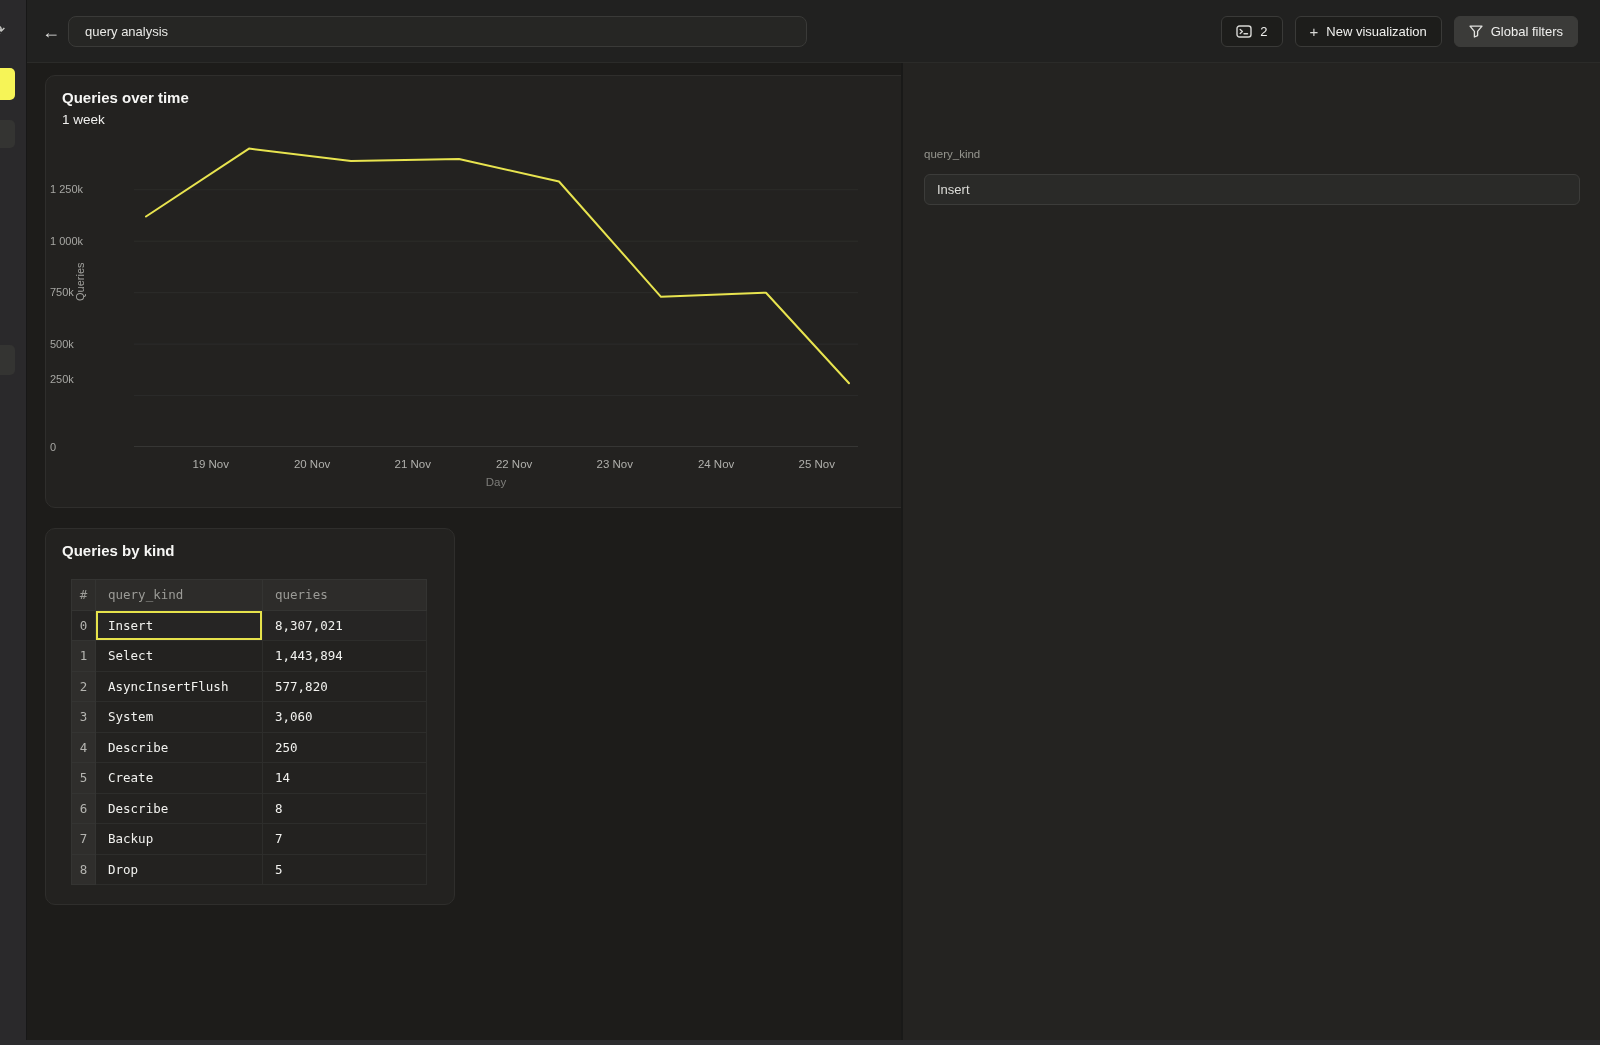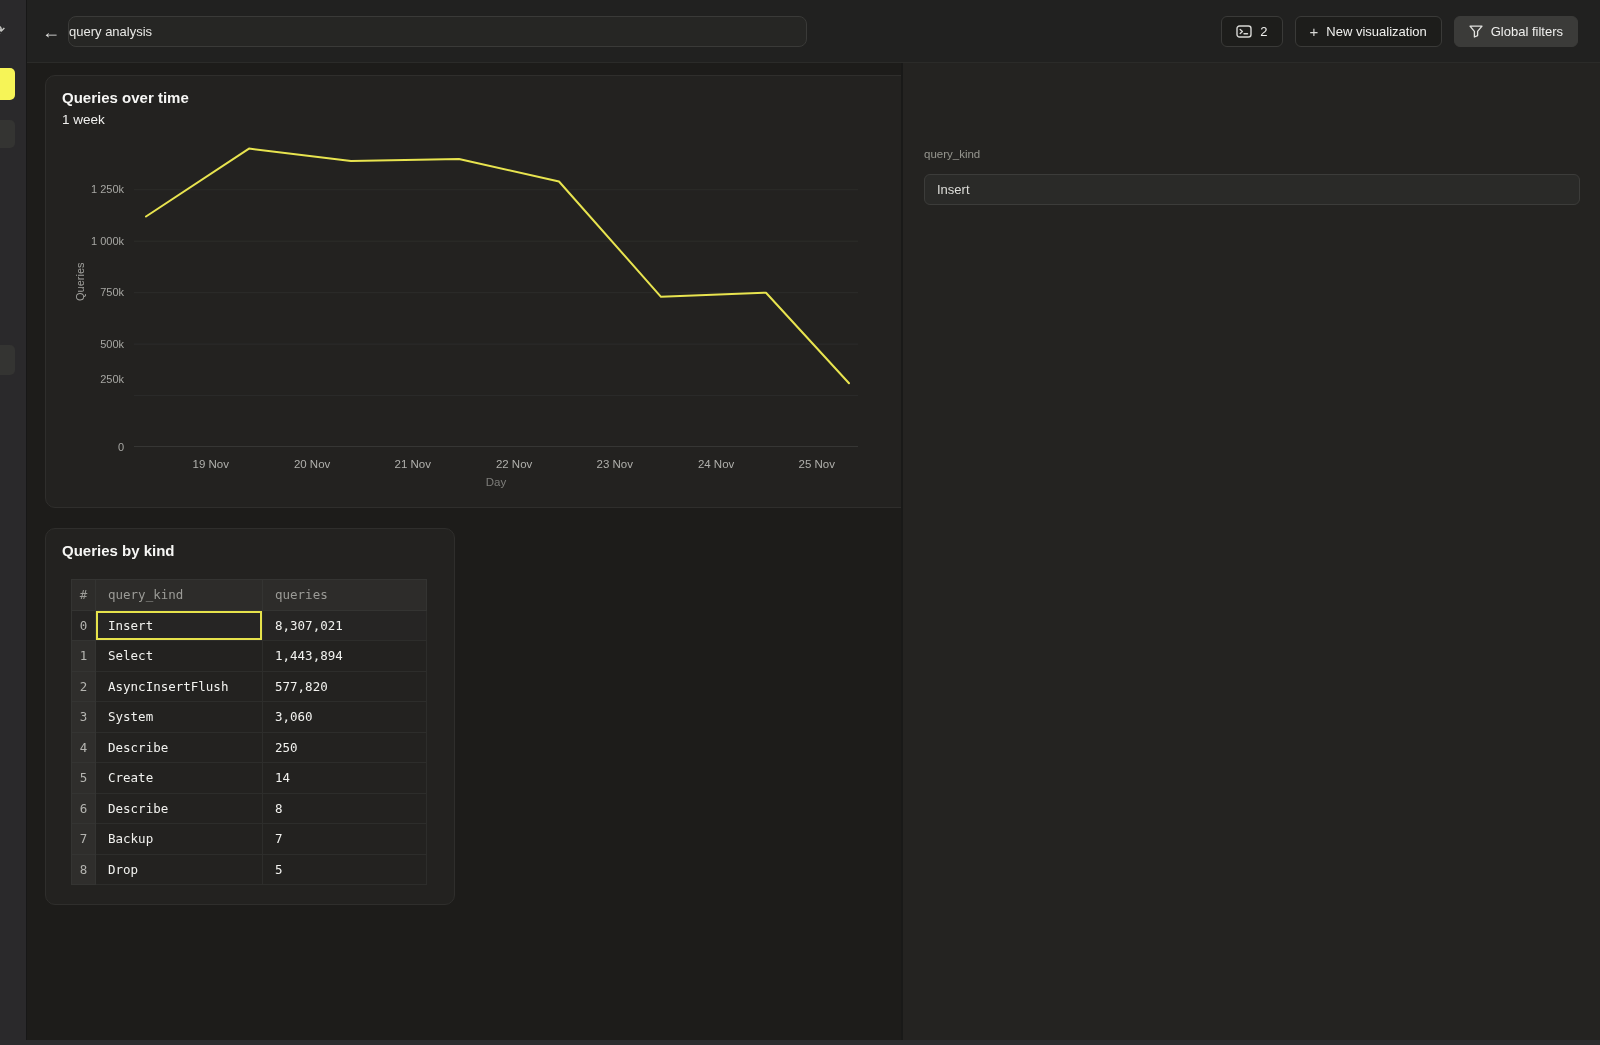--- a/index.html
+++ b/index.html
@@ -16,41 +16,41 @@
   .sb-item{position:absolute;left:-7px;width:22px;border-radius:5px;}
   .sb-item.active{top:68px;height:32px;background:#f6f457;}
   .sb-item.ghost1{top:120px;height:28px;background:#343432;}
   .sb-item.ghost2{top:345px;height:30px;background:#343432;}
   
   .topbar{position:absolute;left:26px;top:0;right:0;height:62px;background:#212120;border-bottom:1px solid #2b2b29;z-index:4;}
   .back-btn{position:absolute;left:13px;top:20px;width:24px;height:24px;font-size:18px;line-height:24px;text-align:center;color:#e0e0de;cursor:pointer;}
   .title-input{
     position:absolute;left:42px;top:16px;width:739px;height:31px;box-sizing:border-box;
     background:#262624;border:1px solid #3a3a38;border-radius:8px;
-    color:#e9e9e6;font-size:13px;padding:0 0;line-height:29px;
+    color:#e9e9e6;font-size:13px;padding:0 16px;line-height:29px;
   }
   .tb-actions{position:absolute;right:22px;top:16px;display:flex;gap:12px;height:31px;}
   .btn{
     display:flex;align-items:center;gap:8px;height:31px;box-sizing:border-box;
     padding:0 14px;border-radius:6px;font-size:13px;color:#f0f0ee;
     background:#1d1d1b;border:1px solid #3a3a38;cursor:pointer;white-space:nowrap;
   }
   .btn.light{background:#3b3b39;border-color:#3b3b39;}
   .btn .plus{font-size:15px;color:#d9d9d6;}
   .btn svg{display:block;}
   
   .content{position:absolute;left:26px;top:62px;width:875px;bottom:0;background:#1d1c1a;}
   .card{position:absolute;background:#232220;border:1px solid #2f2e2c;border-radius:10px;box-sizing:border-box;}
   .chart-card{left:19px;top:13px;width:930px;height:433px;}
   .table-card{left:19px;top:466px;width:410px;height:377px;}
   .card-title{position:absolute;left:16px;top:13px;font-size:15px;font-weight:700;color:#f6f6f4;}
   .card-subtitle{position:absolute;left:16px;top:36px;font-size:13.5px;font-weight:400;color:#f0f0ee;}
   
   .plot{position:absolute;left:88px;top:65px;width:724px;height:306px;}
-  .ytick{position:absolute;left:-84px;width:74px;text-align:right;font-size:11px;color:#a7a7a3;}
+  .ytick{position:absolute;left:-84px;width:74px;text-align:left;font-size:11px;color:#a7a7a3;}
   .xtick{position:absolute;font-size:11.5px;color:#b0b0ac;transform:translateX(-50%);white-space:nowrap;}
   .xlabel{position:absolute;font-size:11.5px;color:#7e7e7a;transform:translateX(-50%);}
   .ylabel{
     position:absolute;left:28px;top:225px;font-size:11px;color:#a2a29e;
     transform:rotate(-90deg);transform-origin:left top;white-space:nowrap;
   }
   
   .qtable{position:absolute;left:25px;top:50px;border-collapse:collapse;table-layout:fixed;
     font-family:"DejaVu Sans Mono","Liberation Mono",monospace;font-size:12.5px;}
   .qtable th,.qtable td{box-sizing:border-box;border:1px solid #343432;padding:0 12px;height:30.5px;overflow:hidden;white-space:nowrap;}

